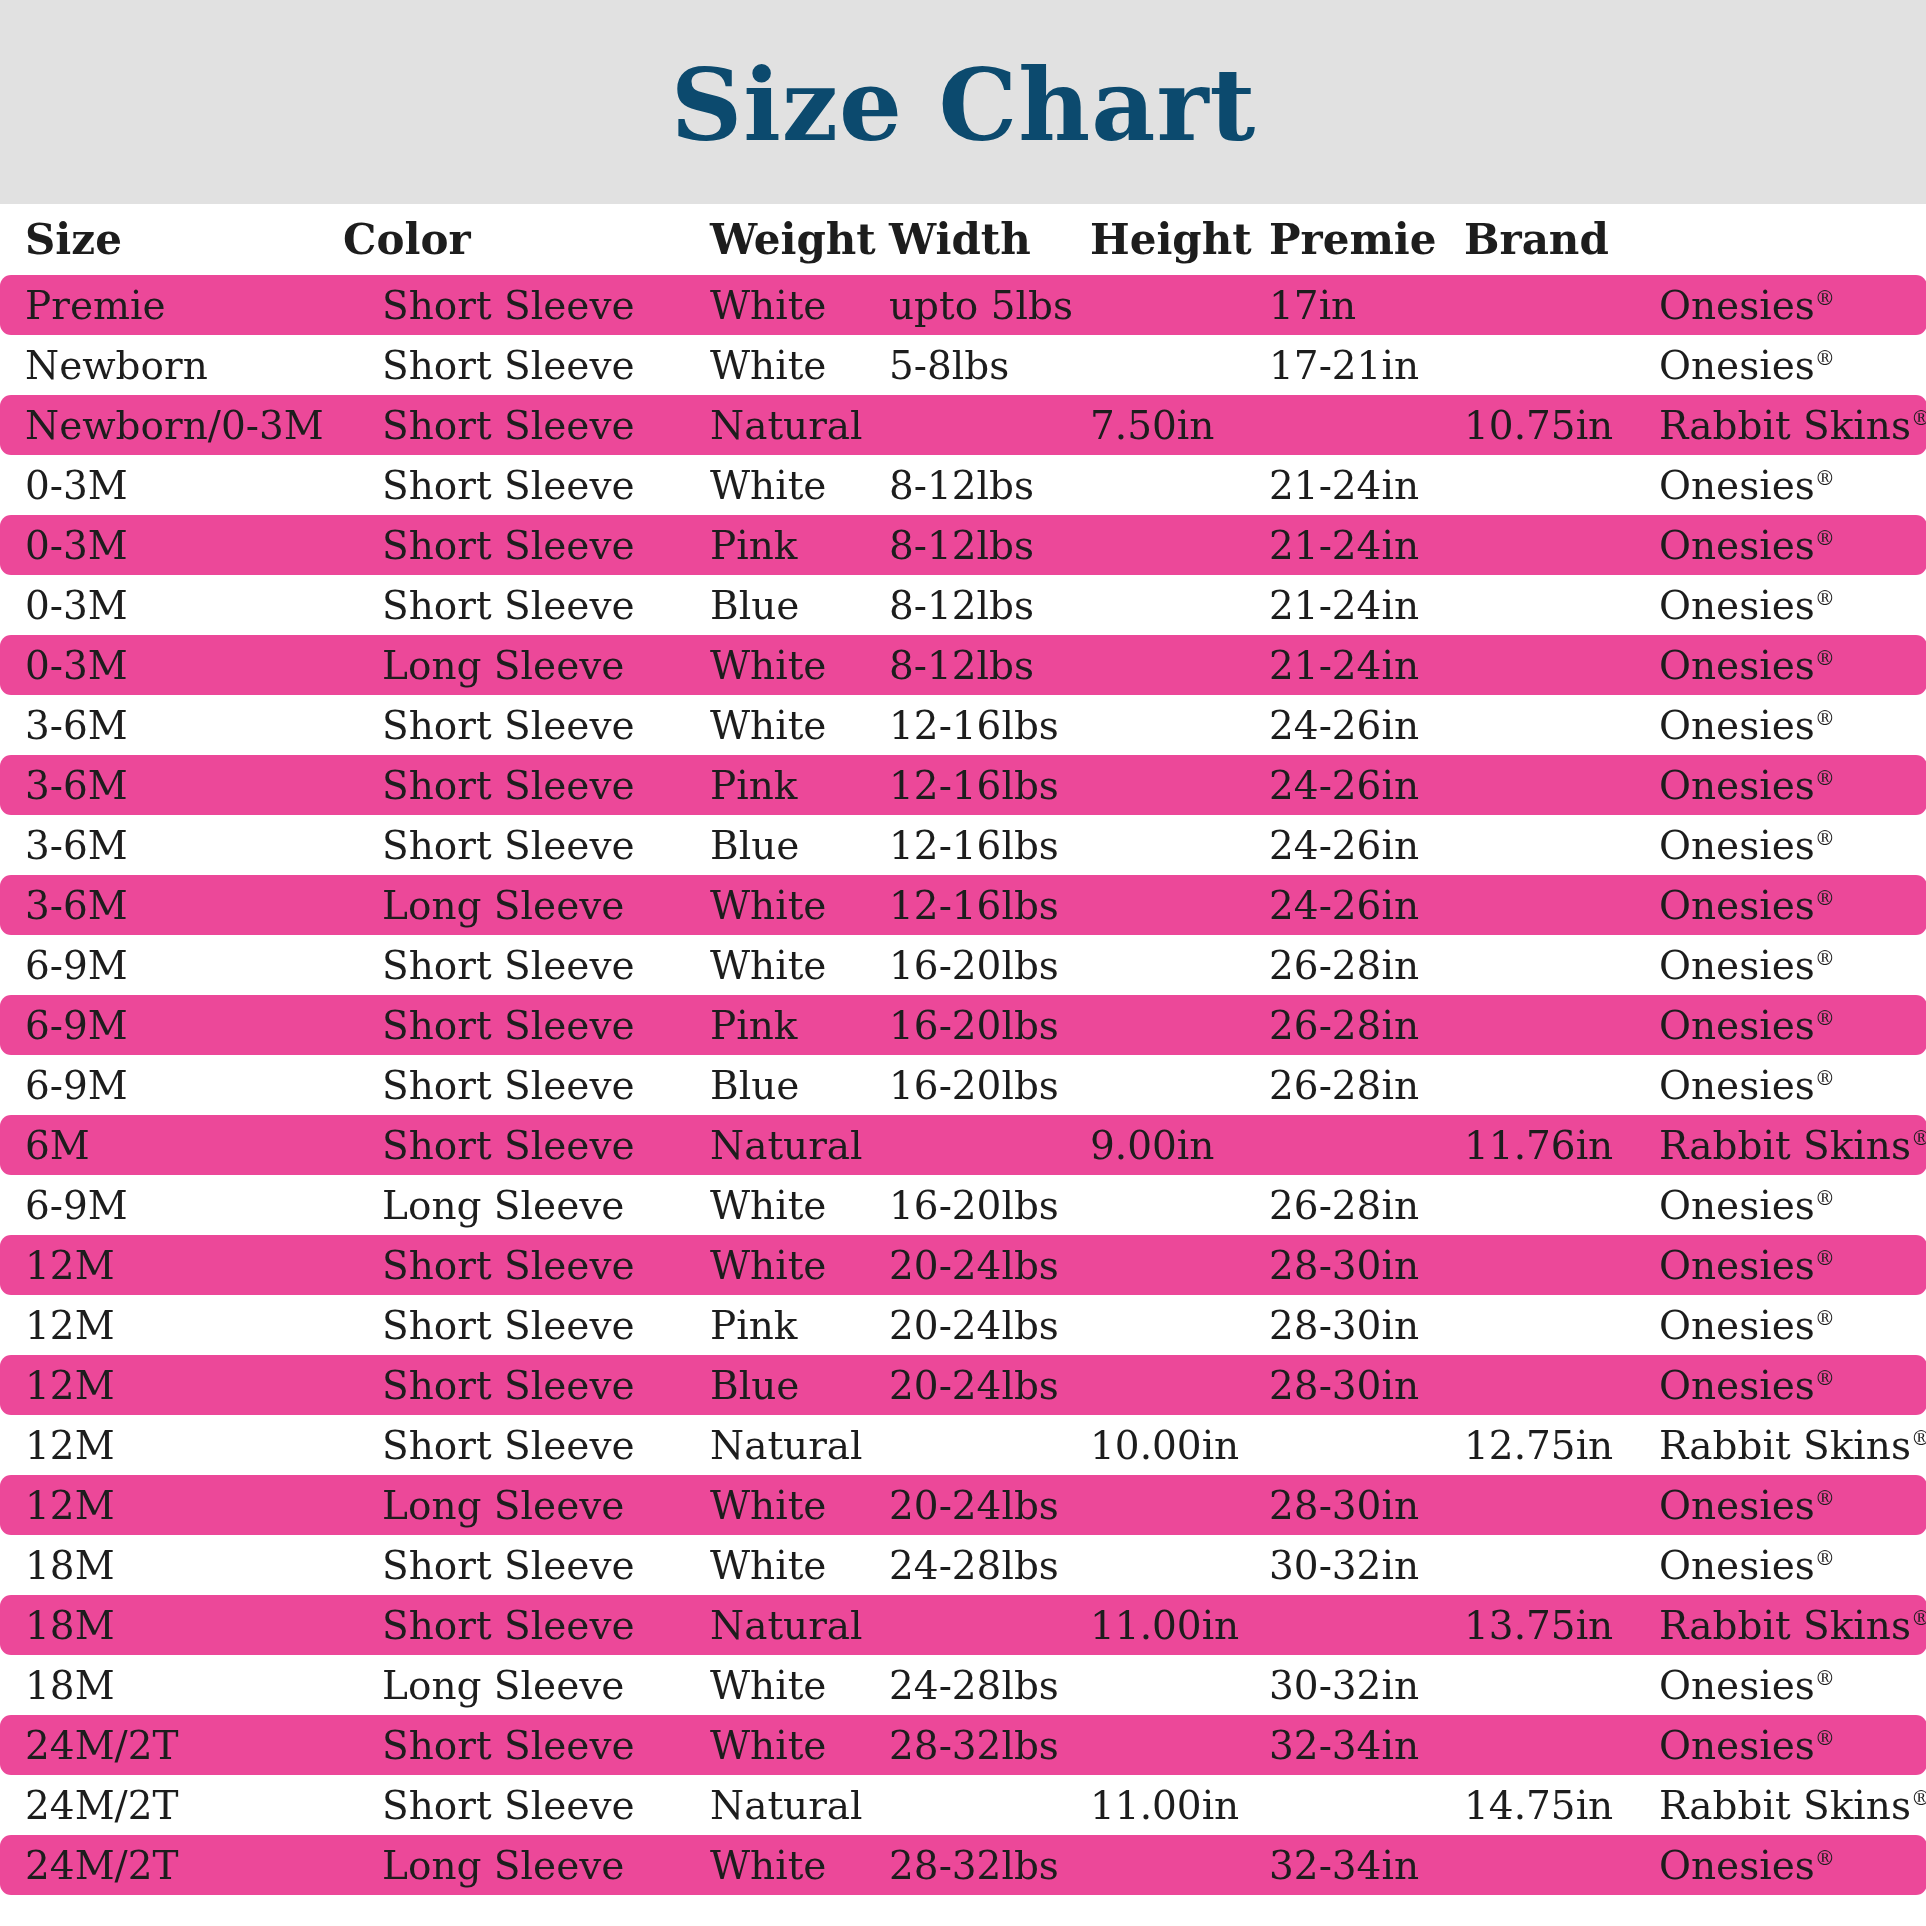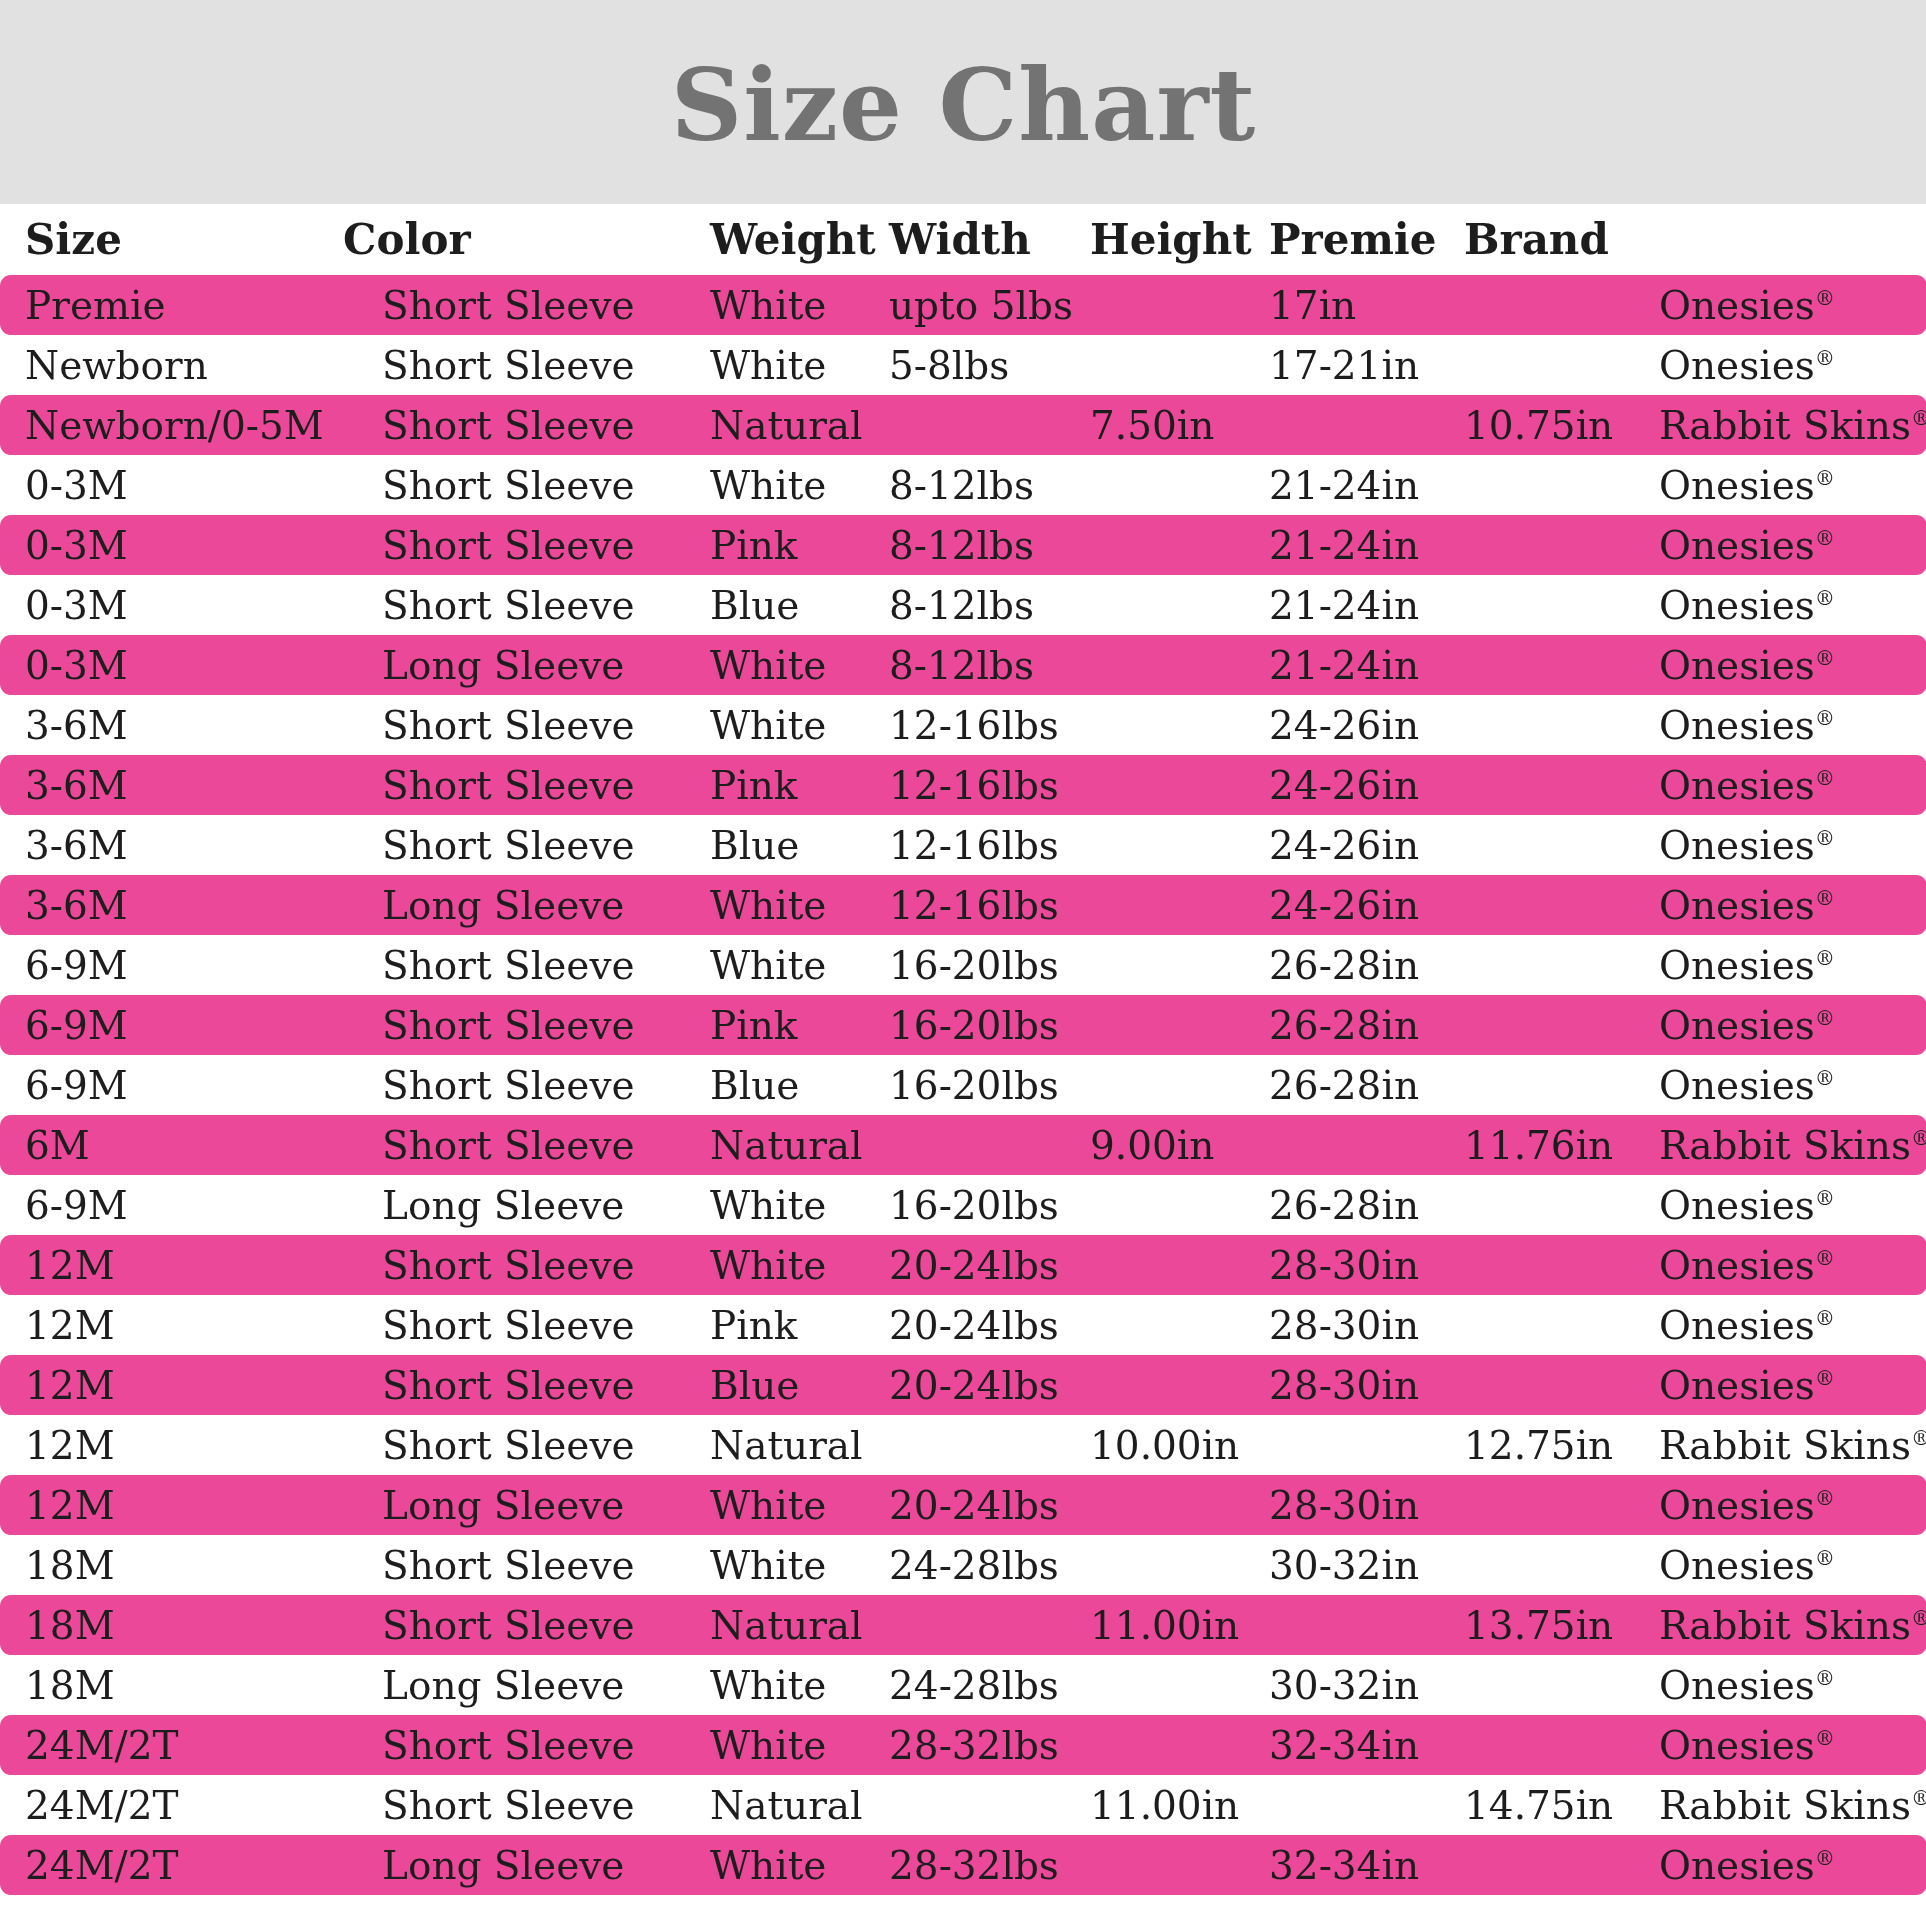--- a/index.html
+++ b/index.html
@@ -17,21 +17,21 @@
   .title-band {
     height: 204px;
     background: #e1e1e1;
     display: flex;
     align-items: center;
     justify-content: center;
   }
   .page-title {
     font-size: 99px;
     font-weight: bold;
-    color: #737373;
+    color: #0c4a6e;
     letter-spacing: 1px;
     padding-top: 6px;
   }
   .size-table {
     width: 1927px;
   }
   .row {
     display: grid;
     grid-template-columns: 318px 367px 179px 201px 179px 195px 195px 1fr;
     padding-left: 25px;
@@ -99,21 +99,21 @@
         <div class="cell col-size">Newborn</div>
         <div class="cell col-sleeve sleeve-data">Short Sleeve</div>
         <div class="cell col-color">White</div>
         <div class="cell col-weight">5-8lbs</div>
         <div class="cell col-width"></div>
         <div class="cell col-height">17-21in</div>
         <div class="cell col-lenght"></div>
         <div class="cell col-brand">Onesies<span class="reg">®</span></div>
       </div>
       <div class="row data-row gray">
-        <div class="cell col-size">Newborn/0-5M</div>
+        <div class="cell col-size">Newborn/0-3M</div>
         <div class="cell col-sleeve sleeve-data">Short Sleeve</div>
         <div class="cell col-color">Natural</div>
         <div class="cell col-weight"></div>
         <div class="cell col-width">7.50in</div>
         <div class="cell col-height"></div>
         <div class="cell col-lenght">10.75in</div>
         <div class="cell col-brand">Rabbit Skins<span class="reg">®</span></div>
       </div>
       <div class="row data-row">
         <div class="cell col-size">0-3M</div>

